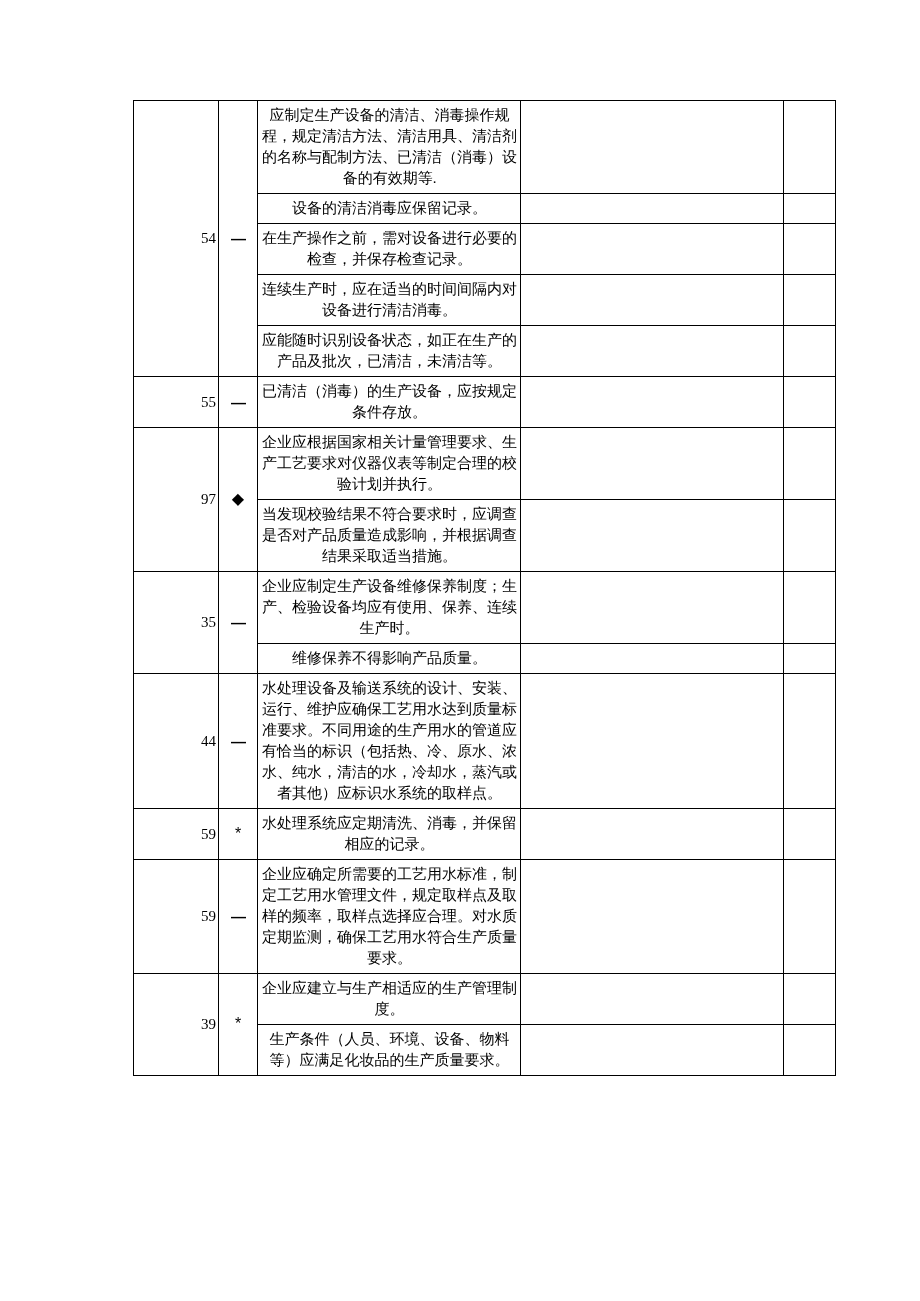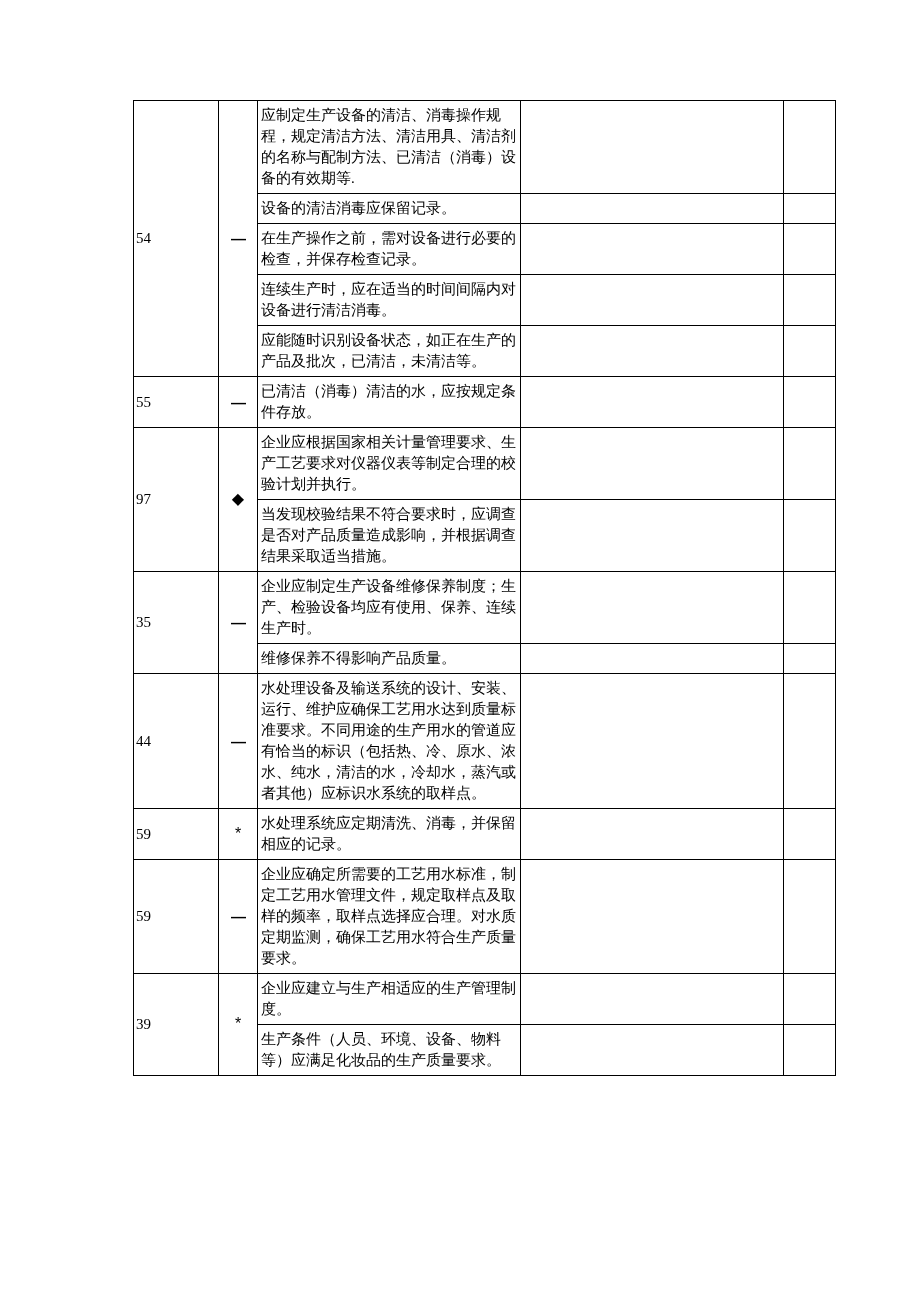--- a/index.html
+++ b/index.html
@@ -22,23 +22,23 @@
     border-collapse: collapse;
     table-layout: fixed;
     margin-left: 133px;
   }
   td {
     border: 1px solid #000;
     vertical-align: middle;
     padding: 4px 2px;
     box-sizing: border-box;
   }
-  .col-num { width: 85px; text-align: left; }
+  .col-num { width: 85px; text-align: right; }
   .col-mark { width: 39px; text-align: center; font-family: sans-serif; }
-  .col-desc { width: 263px; text-align: left; padding-left: 3px; padding-right: 2px;}
+  .col-desc { width: 263px; text-align: center; padding-left: 3px; padding-right: 2px;}
   .col-a { width: 263px; }
   .col-b { width: 52px; }
   .dash { font-family: sans-serif; font-weight: bold; letter-spacing: -1px;}
   .diamond { font-size: 16px; }
   .star { font-size: 16px; }
 </style>
 </head>
 <body>
 
 <div class="page">
@@ -74,21 +74,21 @@
           <td class="col-b"></td>
         </tr>
         <tr>
           <td class="col-desc">应能随时识别设备状态，如正在生产的产品及批次，已清洁，未清洁等。</td>
           <td class="col-a"></td>
           <td class="col-b"></td>
         </tr>
         <tr>
           <td class="col-num" rowspan="1">55</td>
           <td class="col-mark" rowspan="1"><span class="dash">—</span></td>
-          <td class="col-desc">已清洁（消毒）清洁的水，应按规定条件存放。</td>
+          <td class="col-desc">已清洁（消毒）的生产设备，应按规定条件存放。</td>
           <td class="col-a"></td>
           <td class="col-b"></td>
         </tr>
         <tr>
           <td class="col-num" rowspan="2">97</td>
           <td class="col-mark" rowspan="2"><span class="diamond">◆</span></td>
           <td class="col-desc">企业应根据国家相关计量管理要求、生产工艺要求对仪器仪表等制定合理的校验计划并执行。</td>
           <td class="col-a"></td>
           <td class="col-b"></td>
         </tr>

